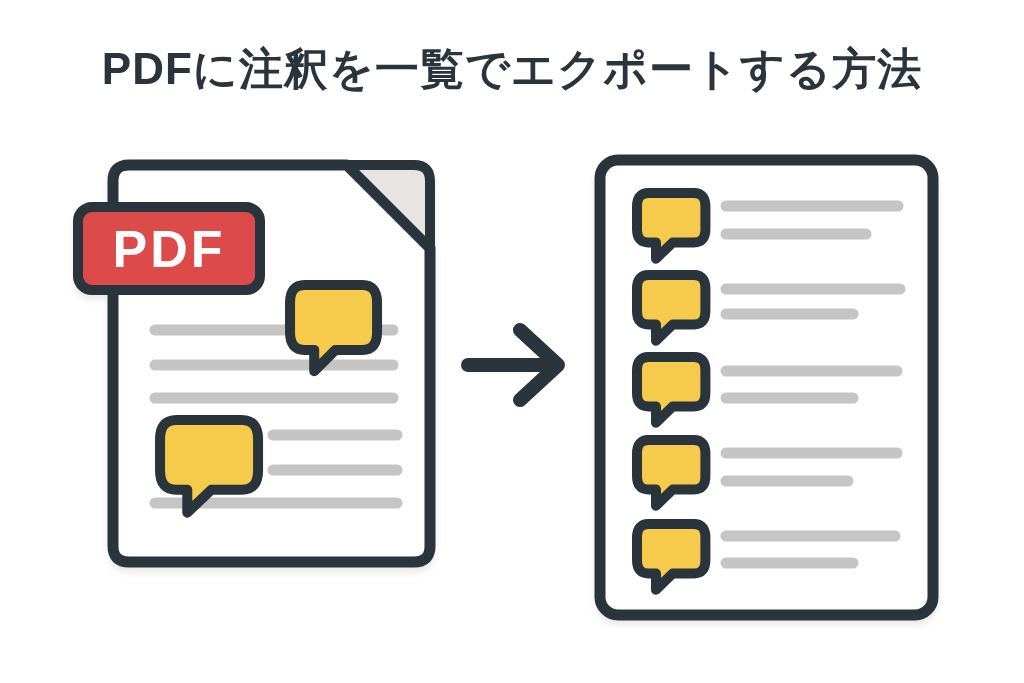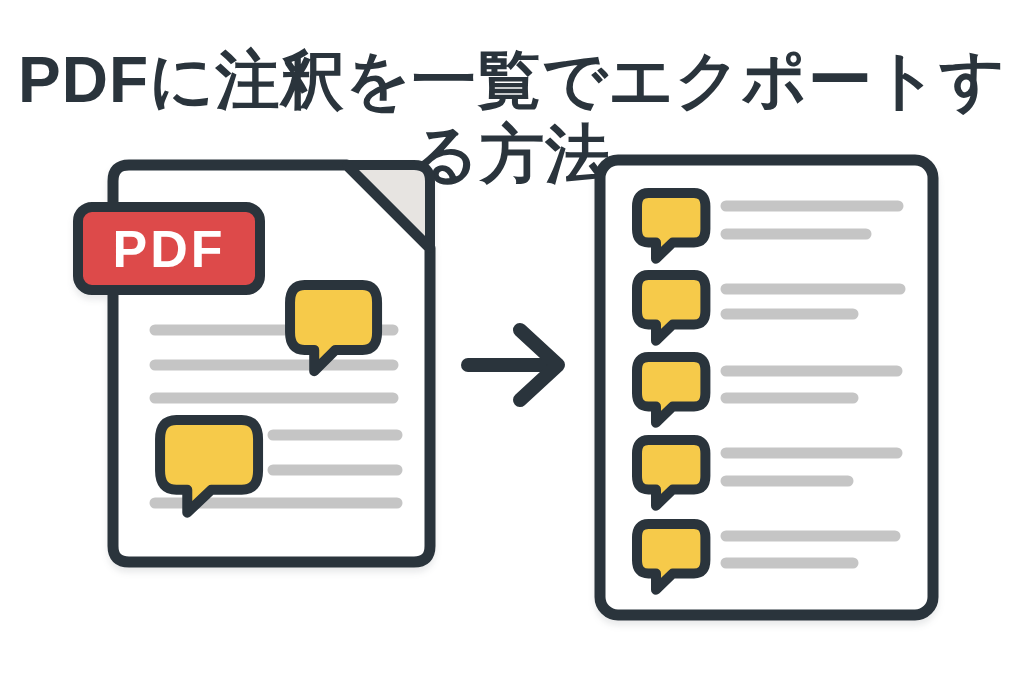--- a/index.html
+++ b/index.html
@@ -6,21 +6,21 @@
   body{
     width:1024px;height:683px;
     background:var(--background,#fff);
     font-family:"Liberation Sans", sans-serif;
     overflow:hidden;position:relative;
   }
   .canvas{position:absolute;inset:0;}
   .title{
     position:absolute;top:44px;left:0;width:100%;
     text-align:center;
-    font-size:64px;line-height:1.15;font-weight:800;
+    font-size:44px;line-height:1.15;font-weight:800;
     letter-spacing:1px;
     color:var(--ink,#2a343c);
     margin:0;
   }
   .doc-svg{position:absolute;filter:drop-shadow(0 5px 3px rgba(40,50,60,0.10));}
   .svg-left{left:60px;top:140px;}
   .svg-right{left:585px;top:145px;}
   .svg-arrow{position:absolute;left:450px;top:300px;}
   .page{fill:var(--paper,#fff);stroke:var(--ink,#2a343c);stroke-width:11;stroke-linejoin:round;}
   .fold{fill:var(--fold_gray,#e7e4e1);stroke:var(--ink,#2a343c);stroke-width:10;stroke-linejoin:round;}

